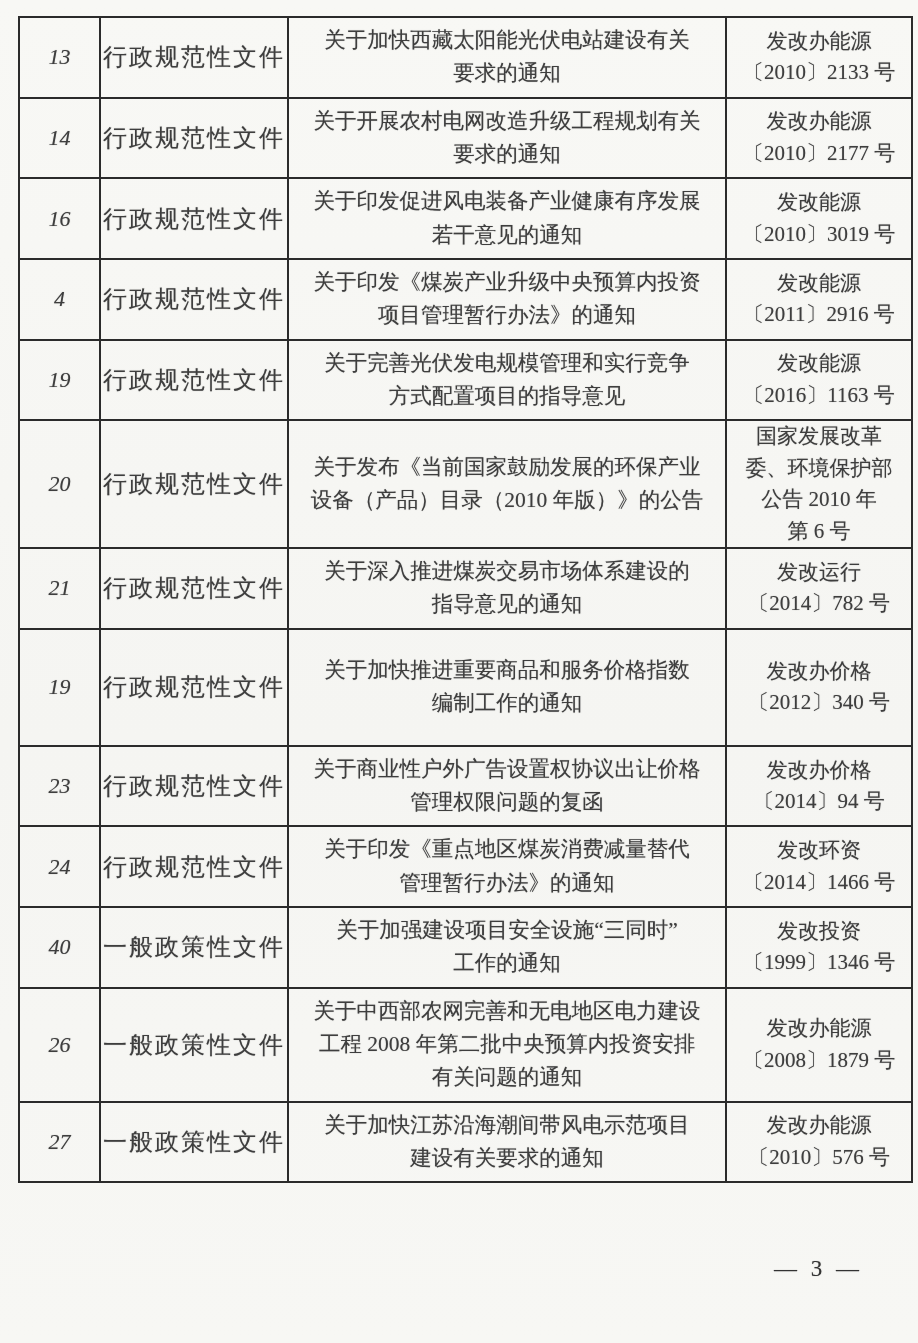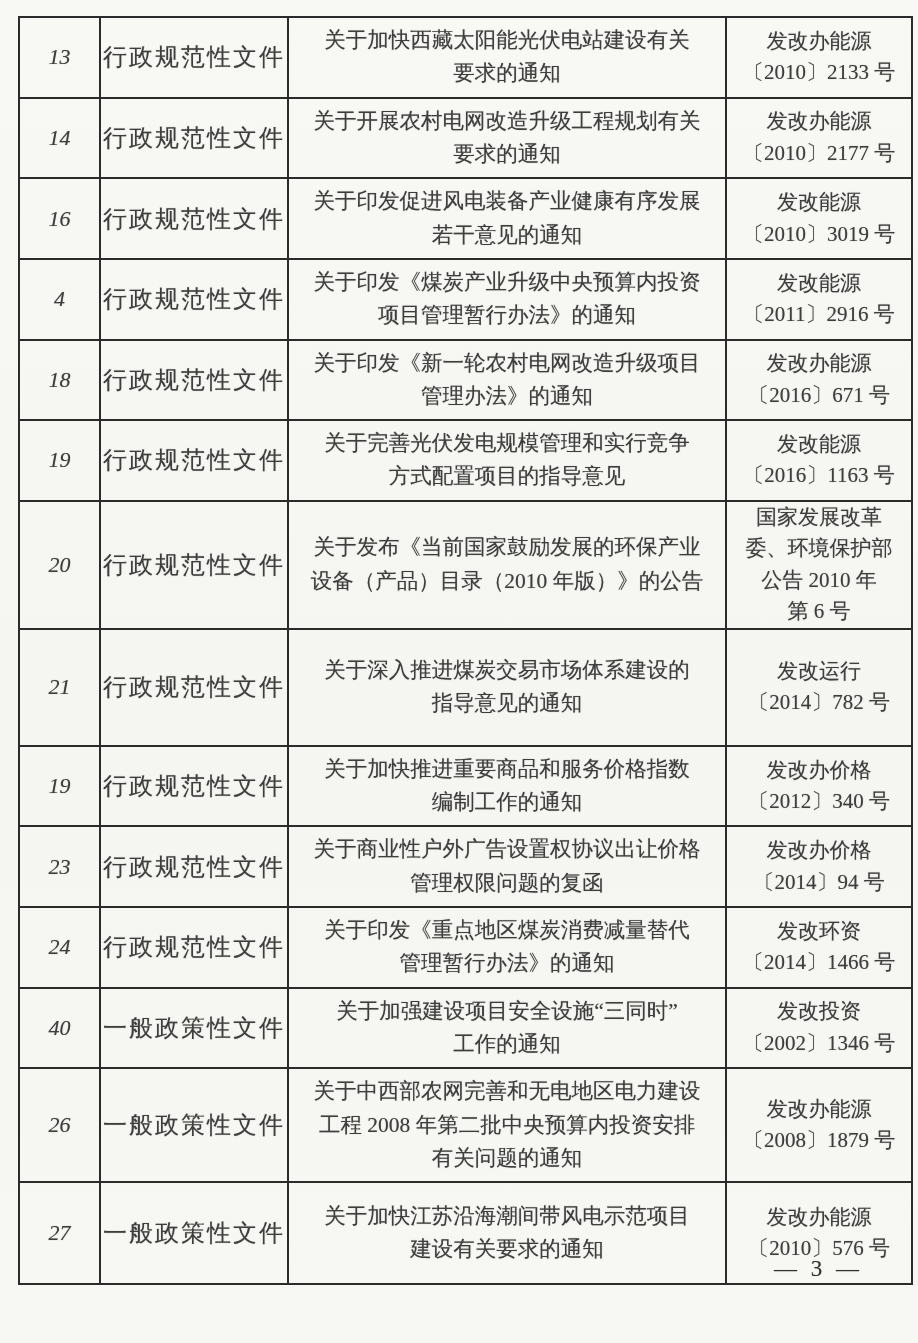--- a/index.html
+++ b/index.html
@@ -105,28 +105,20 @@
     </tr>
         <tr>
       <td class="c-no">4</td>
       <td class="c-type">行政规范性文件</td>
       <td class="c-title">关于印发《煤炭产业升级中央预算内投资
 项目管理暂行办法》的通知</td>
       <td class="c-doc">发改能源
 〔2011〕2916 号</td>
     </tr>
         <tr>
-      <td class="c-no">18</td>
-      <td class="c-type">行政规范性文件</td>
-      <td class="c-title">关于印发《新一轮农村电网改造升级项目
-管理办法》的通知</td>
-      <td class="c-doc">发改办能源
-〔2016〕671 号</td>
-    </tr>
-        <tr>
       <td class="c-no">19</td>
       <td class="c-type">行政规范性文件</td>
       <td class="c-title">关于完善光伏发电规模管理和实行竞争
 方式配置项目的指导意见</td>
       <td class="c-doc">发改能源
 〔2016〕1163 号</td>
     </tr>
         <tr>
       <td class="c-no">20</td>
       <td class="c-type">行政规范性文件</td>
@@ -168,21 +160,21 @@
 管理暂行办法》的通知</td>
       <td class="c-doc">发改环资
 〔2014〕1466 号</td>
     </tr>
         <tr>
       <td class="c-no">40</td>
       <td class="c-type">一般政策性文件</td>
       <td class="c-title">关于加强建设项目安全设施“三同时”
 工作的通知</td>
       <td class="c-doc">发改投资
-〔2002〕1346 号</td>
+〔1999〕1346 号</td>
     </tr>
         <tr>
       <td class="c-no">26</td>
       <td class="c-type">一般政策性文件</td>
       <td class="c-title">关于中西部农网完善和无电地区电力建设
 工程 2008 年第二批中央预算内投资安排
 有关问题的通知</td>
       <td class="c-doc">发改办能源
 〔2008〕1879 号</td>
     </tr>

